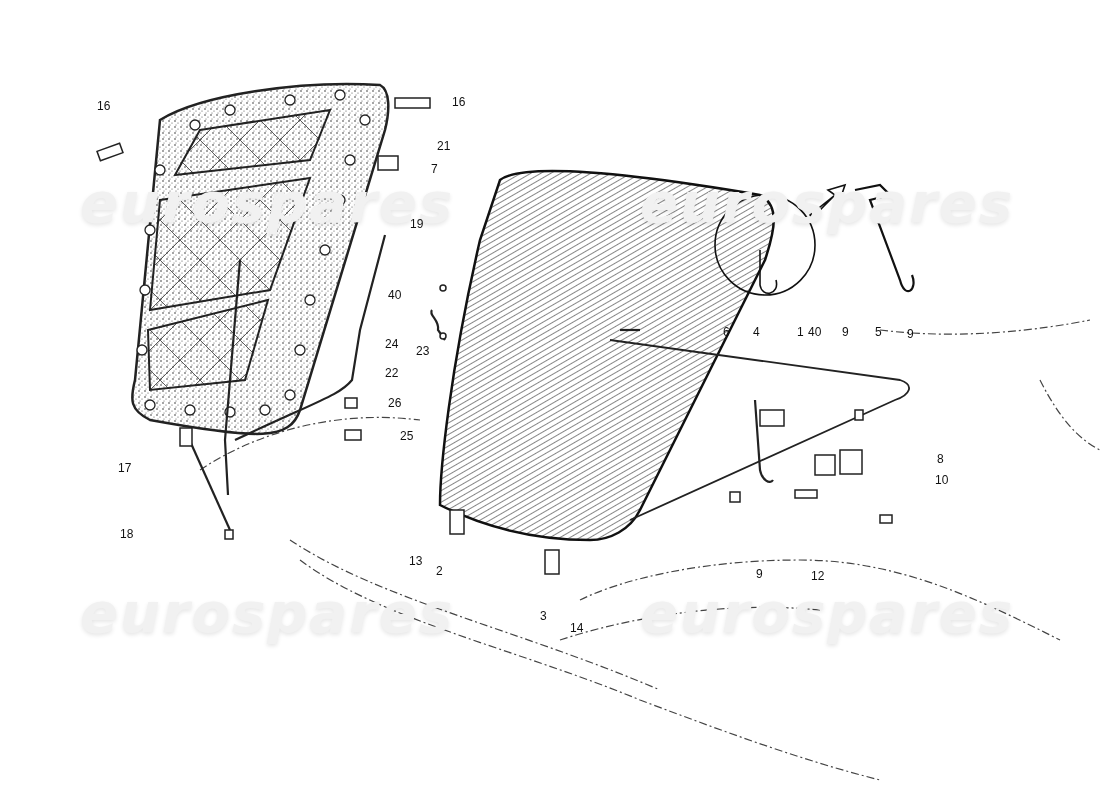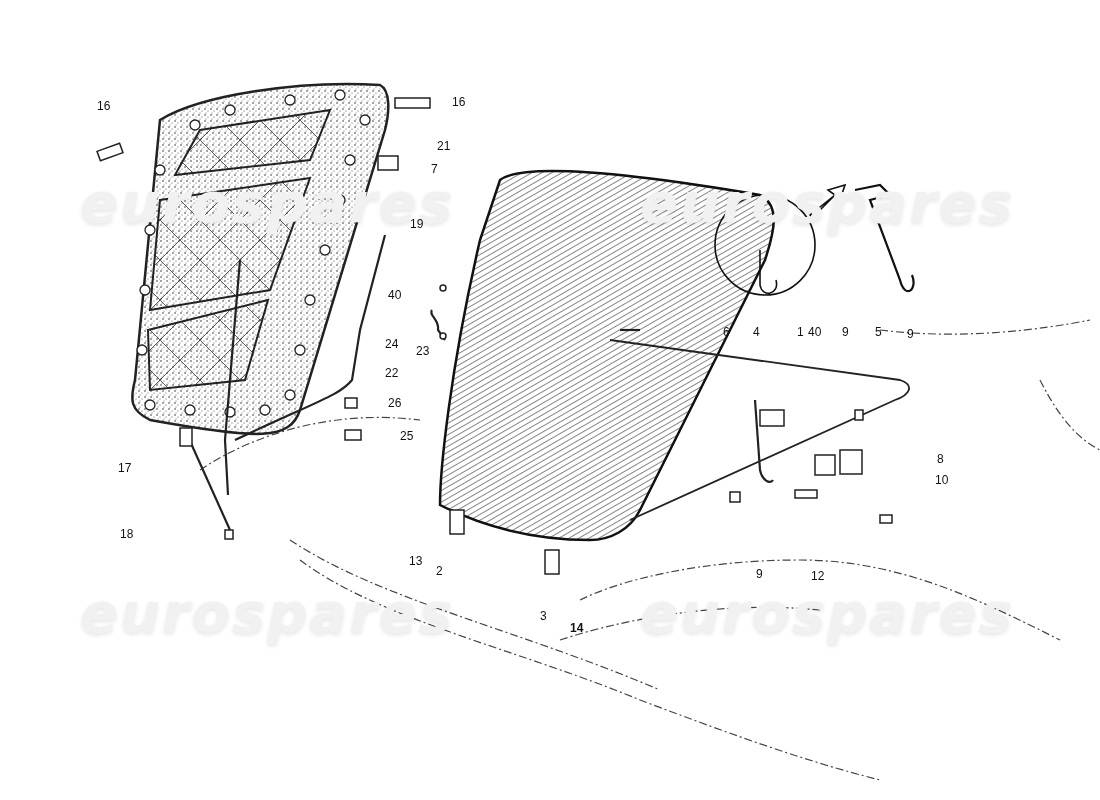--- a/index.html
+++ b/index.html
@@ -127,21 +127,21 @@
   <span class="lbl" style="left:385px; top:326px;margin-top:12px;">24</span>
   <span class="lbl" style="left:416px; top:345px;">23</span>
   <span class="lbl" style="left:385px; top:367px;">22</span>
   <span class="lbl" style="left:388px; top:397px;">26</span>
   <span class="lbl" style="left:400px; top:430px;">25</span>
   <span class="lbl" style="left:118px; top:462px;">17</span>
   <span class="lbl" style="left:120px; top:528px;">18</span>
   <span class="lbl" style="left:409px; top:555px;">13</span>
   <span class="lbl" style="left:436px; top:565px;">2</span>
   <span class="lbl" style="left:540px; top:610px;">3</span>
-  <span class="lbl" style="left:570px; top:622px;font-weight:bold;">14</span>
+  <span class="lbl" style="left:570px; top:622px;">14</span>
   <span class="lbl" style="left:797px; top:326px;">1</span>
   <span class="lbl" style="left:808px; top:326px;">40</span>
   <span class="lbl" style="left:723px; top:326px;">6</span>
   <span class="lbl" style="left:753px; top:326px;">4</span>
   <span class="lbl" style="left:842px; top:326px;">9</span>
   <span class="lbl" style="left:875px; top:326px;">5</span>
   <span class="lbl" style="left:907px; top:328px;">9</span>
   <span class="lbl" style="left:937px; top:453px;">8</span>
   <span class="lbl" style="left:935px; top:474px;">10</span>
   <span class="lbl" style="left:756px; top:568px;">9</span>

